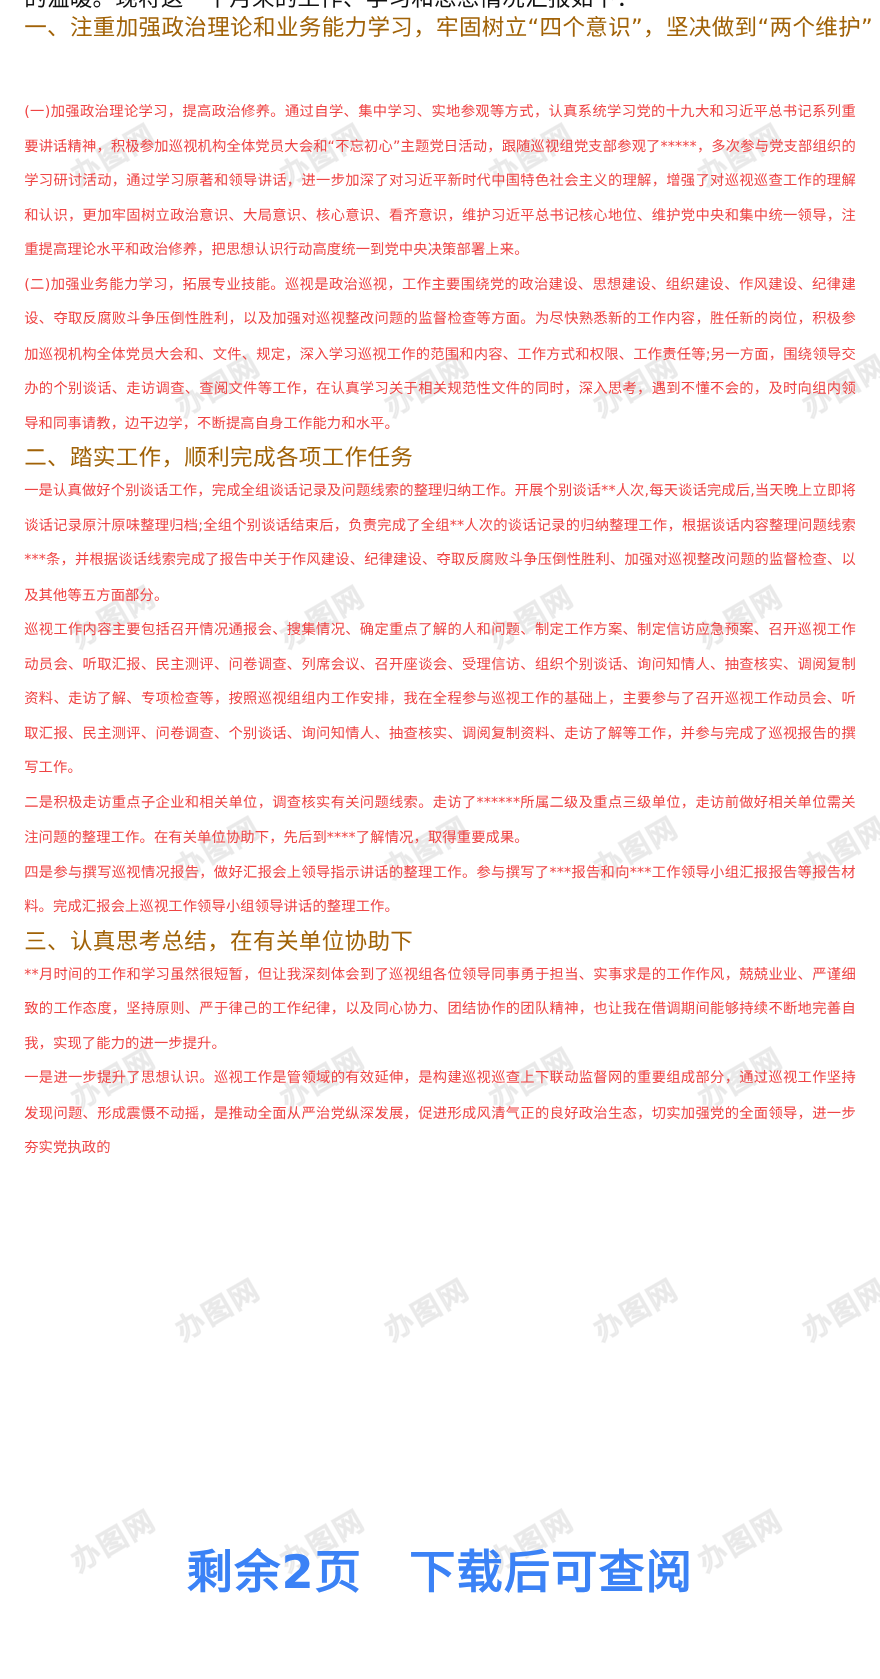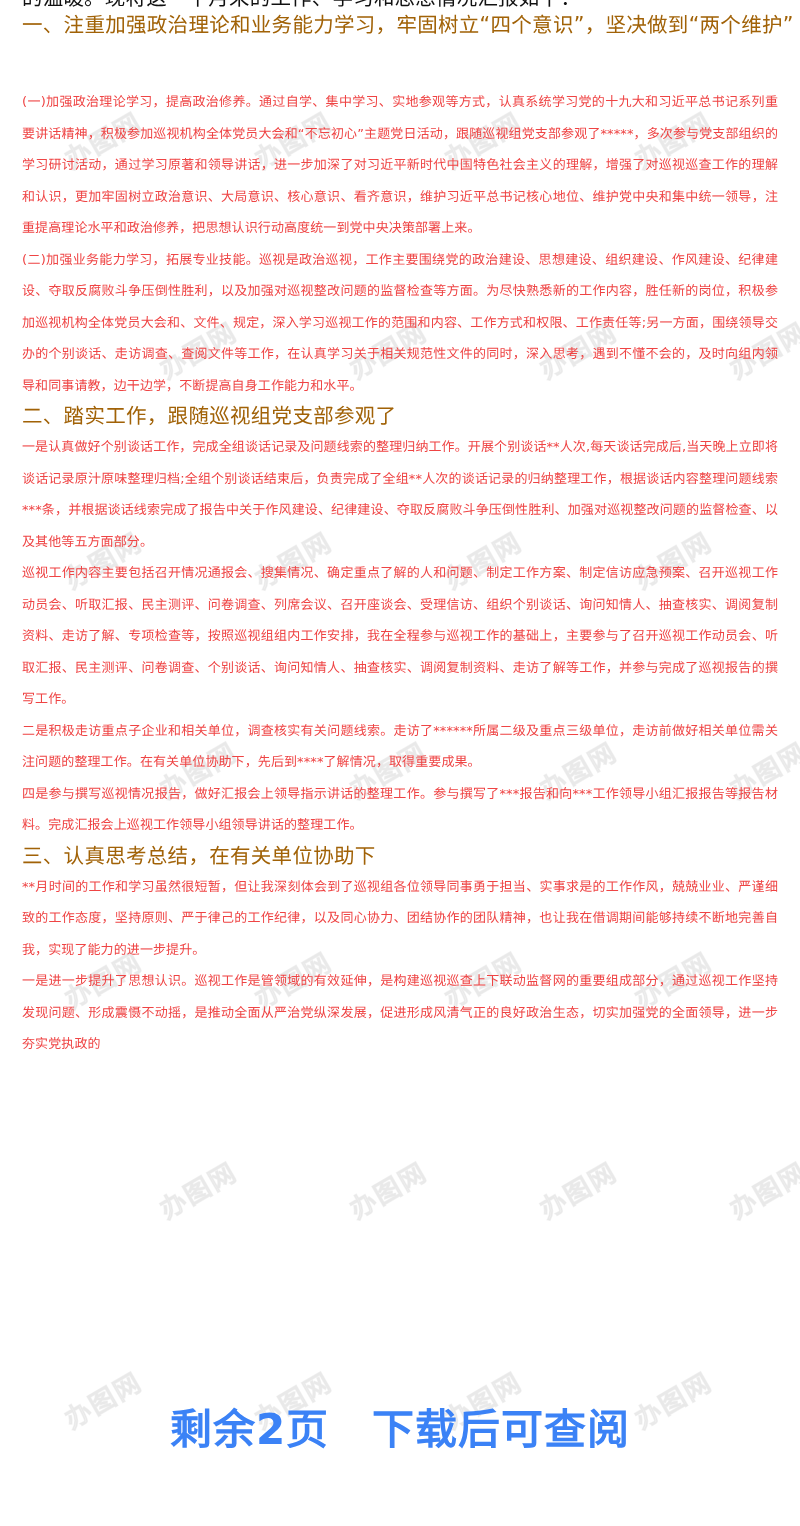--- a/index.html
+++ b/index.html
@@ -143,21 +143,21 @@
 
   <div id="doc-body">
     <div class="clipped-line-wrap">
       <div class="clipped-line">的温暖。现将这一个月来的工作、学习和思想情况汇报如下：</div>
     </div>
     <div id="blocks-container">
         <h2 class="section-heading">一、注重加强政治理论和业务能力学习，牢固树立“四个意识”，坚决做到“两个维护”</h2>
         <div class="spacer-lg"></div>
         <p class="para">(一)加强政治理论学习，提高政治修养。通过自学、集中学习、实地参观等方式，认真系统学习党的十九大和习近平总书记系列重要讲话精神，积极参加巡视机构全体党员大会和“不忘初心”主题党日活动，跟随巡视组党支部参观了*****，多次参与党支部组织的学习研讨活动，通过学习原著和领导讲话，进一步加深了对习近平新时代中国特色社会主义的理解，增强了对巡视巡查工作的理解和认识，更加牢固树立政治意识、大局意识、核心意识、看齐意识，维护习近平总书记核心地位、维护党中央和集中统一领导，注重提高理论水平和政治修养，把思想认识行动高度统一到党中央决策部署上来。</p>
         <p class="para">(二)加强业务能力学习，拓展专业技能。巡视是政治巡视，工作主要围绕党的政治建设、思想建设、组织建设、作风建设、纪律建设、夺取反腐败斗争压倒性胜利，以及加强对巡视整改问题的监督检查等方面。为尽快熟悉新的工作内容，胜任新的岗位，积极参加巡视机构全体党员大会和、文件、规定，深入学习巡视工作的范围和内容、工作方式和权限、工作责任等;另一方面，围绕领导交办的个别谈话、走访调查、查阅文件等工作，在认真学习关于相关规范性文件的同时，深入思考，遇到不懂不会的，及时向组内领导和同事请教，边干边学，不断提高自身工作能力和水平。</p>
-        <h2 class="section-heading">二、踏实工作，跟随巡视组党支部参观了</h2>
+        <h2 class="section-heading">二、踏实工作，顺利完成各项工作任务</h2>
         <p class="para">一是认真做好个别谈话工作，完成全组谈话记录及问题线索的整理归纳工作。开展个别谈话**人次,每天谈话完成后,当天晚上立即将谈话记录原汁原味整理归档;全组个别谈话结束后，负责完成了全组**人次的谈话记录的归纳整理工作，根据谈话内容整理问题线索***条，并根据谈话线索完成了报告中关于作风建设、纪律建设、夺取反腐败斗争压倒性胜利、加强对巡视整改问题的监督检查、以及其他等五方面部分。</p>
         <p class="para">巡视工作内容主要包括召开情况通报会、搜集情况、确定重点了解的人和问题、制定工作方案、制定信访应急预案、召开巡视工作动员会、听取汇报、民主测评、问卷调查、列席会议、召开座谈会、受理信访、组织个别谈话、询问知情人、抽查核实、调阅复制资料、走访了解、专项检查等，按照巡视组组内工作安排，我在全程参与巡视工作的基础上，主要参与了召开巡视工作动员会、听取汇报、民主测评、问卷调查、个别谈话、询问知情人、抽查核实、调阅复制资料、走访了解等工作，并参与完成了巡视报告的撰写工作。</p>
         <p class="para">二是积极走访重点子企业和相关单位，调查核实有关问题线索。走访了******所属二级及重点三级单位，走访前做好相关单位需关注问题的整理工作。在有关单位协助下，先后到****了解情况，取得重要成果。</p>
         <p class="para">四是参与撰写巡视情况报告，做好汇报会上领导指示讲话的整理工作。参与撰写了***报告和向***工作领导小组汇报报告等报告材料。完成汇报会上巡视工作领导小组领导讲话的整理工作。</p>
         <h2 class="section-heading">三、认真思考总结，在有关单位协助下</h2>
         <p class="para">**月时间的工作和学习虽然很短暂，但让我深刻体会到了巡视组各位领导同事勇于担当、实事求是的工作作风，兢兢业业、严谨细致的工作态度，坚持原则、严于律己的工作纪律，以及同心协力、团结协作的团队精神，也让我在借调期间能够持续不断地完善自我，实现了能力的进一步提升。</p>
         <p class="para">一是进一步提升了思想认识。巡视工作是管领域的有效延伸，是构建巡视巡查上下联动监督网的重要组成部分，通过巡视工作坚持发现问题、形成震慑不动摇，是推动全面从严治党纵深发展，促进形成风清气正的良好政治生态，切实加强党的全面领导，进一步夯实党执政的</p>
       </div>
   </div>
 

